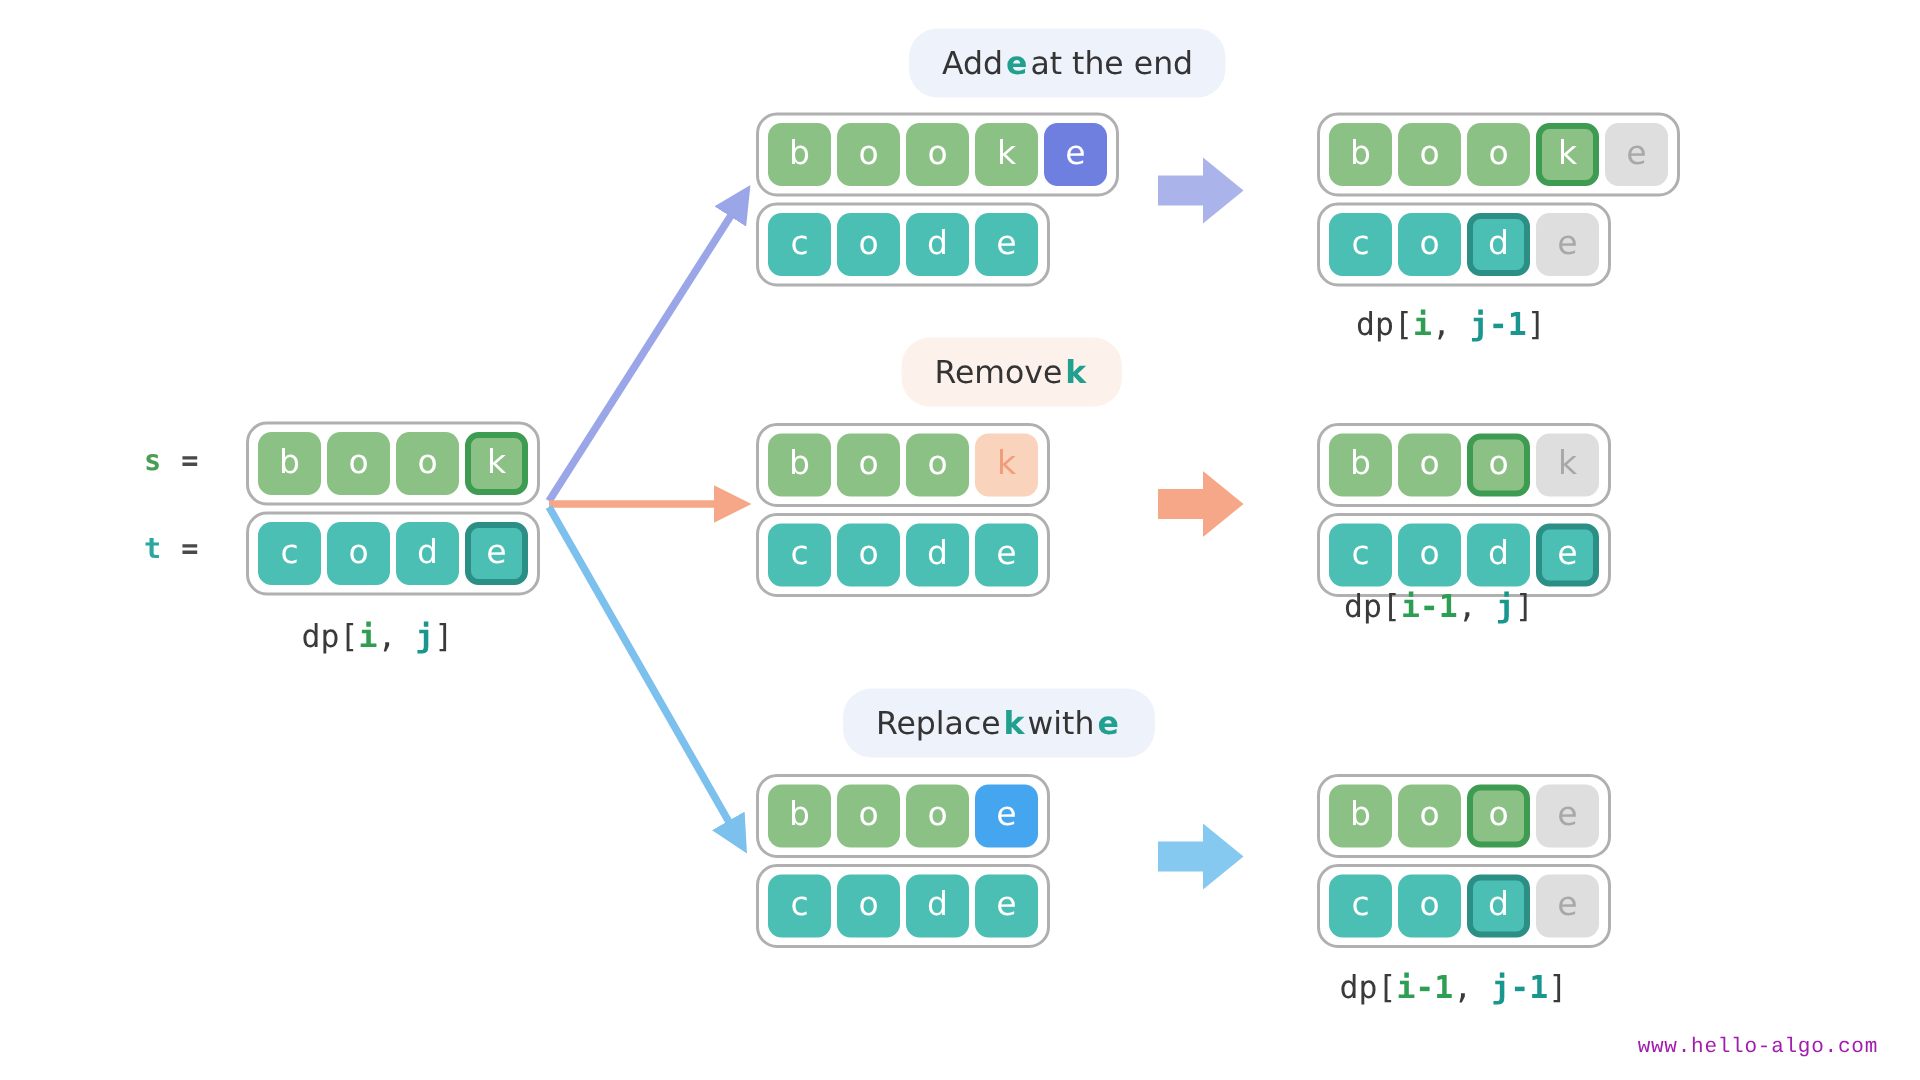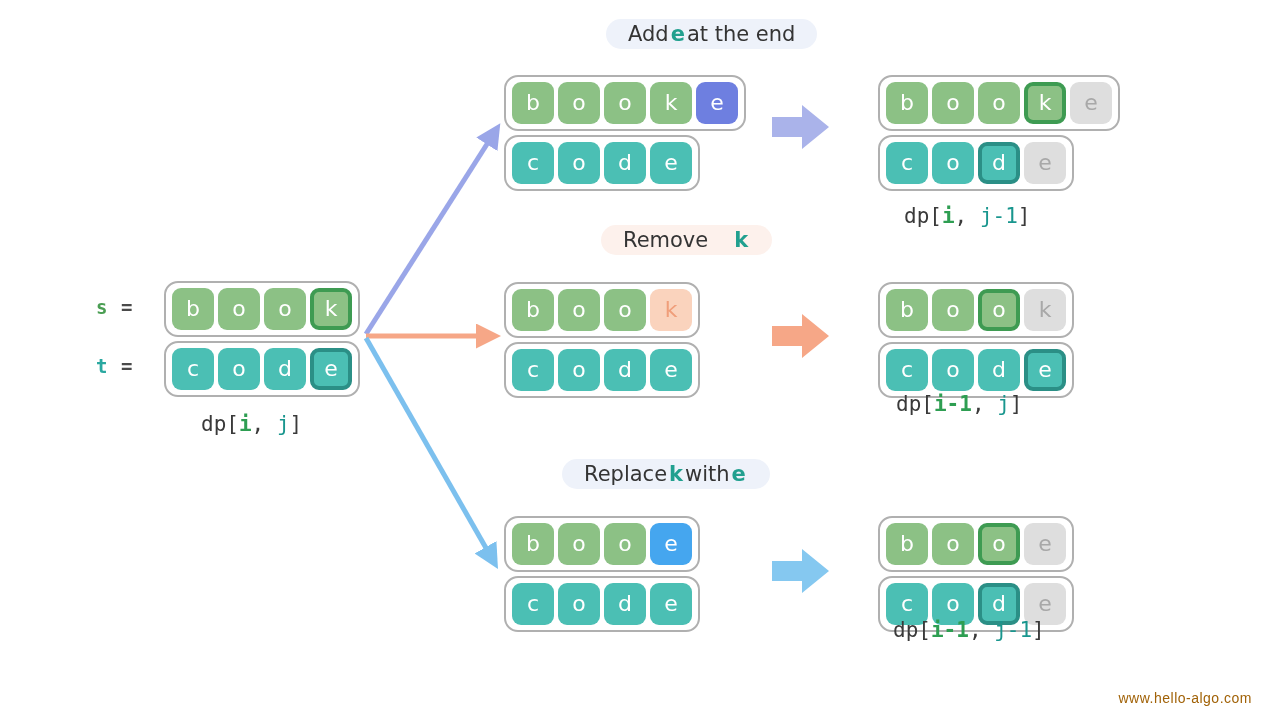--- a/index.html
+++ b/index.html
@@ -76,38 +76,38 @@
   
   .dpcap {
     position: absolute;
     font-family: "DejaVu Sans Mono", monospace;
     font-size: 21px;
     color: #3a3a3a;
     white-space: nowrap;
     letter-spacing: 0px;
   }
   .dpcap .gi { color: #2e9e52; font-weight: bold; }
-  .dpcap .tj { color: #19968e; font-weight: normal; }
+  .dpcap .tj { color: #19968e; font-weight: bold; }
 
   
   .pill {
     position: absolute;
     display: flex;
     align-items: center;
     justify-content: center;
     border-radius: 19px;
     font-size: 21px;
     color: #343434;
     white-space: nowrap;
     padding: 0 22px;
-    height: 30px;
+    height: 46px;
     box-sizing: border-box;
   }
   .pill-blue  { background: #eef2fa; }
-  .pill-peach { background: #fdf1ec; gap: 24px; }
+  .pill-peach { background: #fdf1ec; }
   .pill em {
     font-style: normal;
     font-weight: bold;
     color: #21a08f;
     padding: 0 2px;
   }
 
   
   .thin-arrows {
     position: absolute;
@@ -122,23 +122,23 @@
     width: 58px;
     height: 46px;
   }
   .blockarrow svg { display: block; }
 
   
   .watermark {
     position: absolute;
     right: 28px;
     bottom: 14px;
-    font-family: Liberation Sans, sans-serif;
+    font-family: Liberation Mono, monospace;
     font-size: 14px;
-    color: #a16207;
+    color: #a21caf;
     letter-spacing: 0.5px;
   }
 </style>
 </head>
 <body>
 
 <div class="stage">
 
   <svg class="thin-arrows" viewBox="0 0 1280 720">
     <defs>
@@ -291,16 +291,16 @@
       <div class="cell c-green">o</div>
       <div class="cell c-green hl-green">o</div>
       <div class="cell c-faded">e</div>
     </div>
   <div class="group" id="rp-after-t" style="left:878px; top:576px;">
       <div class="cell c-teal">c</div>
       <div class="cell c-teal">o</div>
       <div class="cell c-teal hl-teal">d</div>
       <div class="cell c-faded">e</div>
     </div>
-  <div class="dpcap" id="rp-caption" style="left:893px; top:618px;"><span>dp[</span><span class="gi">i-1</span><span>, </span><span class="tj">j-1</span><span>]</span></div>
+  <div class="dpcap" id="rp-caption" style="left:893px; top:646px;"><span>dp[</span><span class="gi">i-1</span><span>, </span><span class="tj">j-1</span><span>]</span></div>
 
   <div class="watermark">www.hello-algo.com</div>
 </div>
 
 </body></html>

